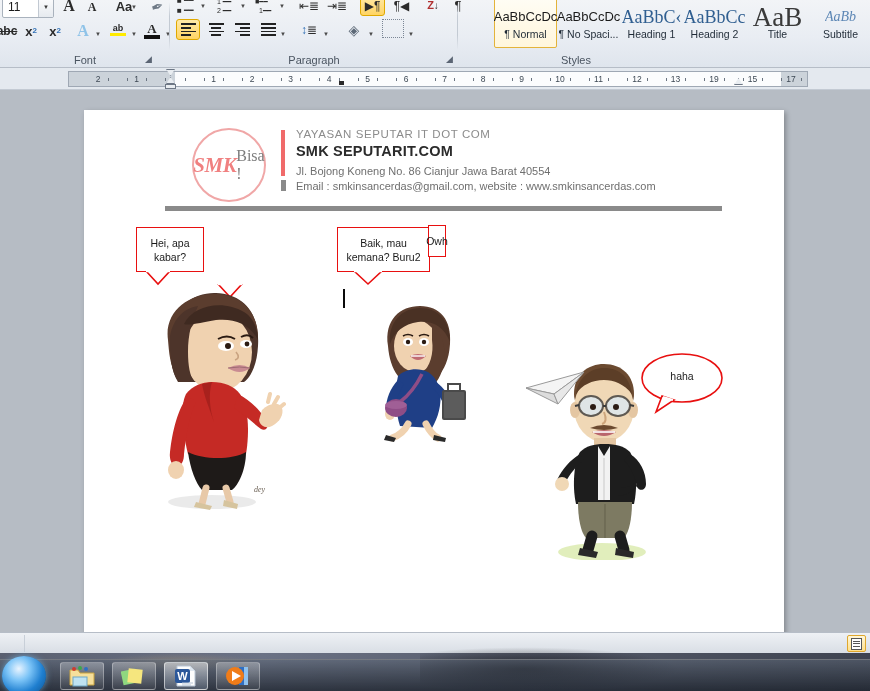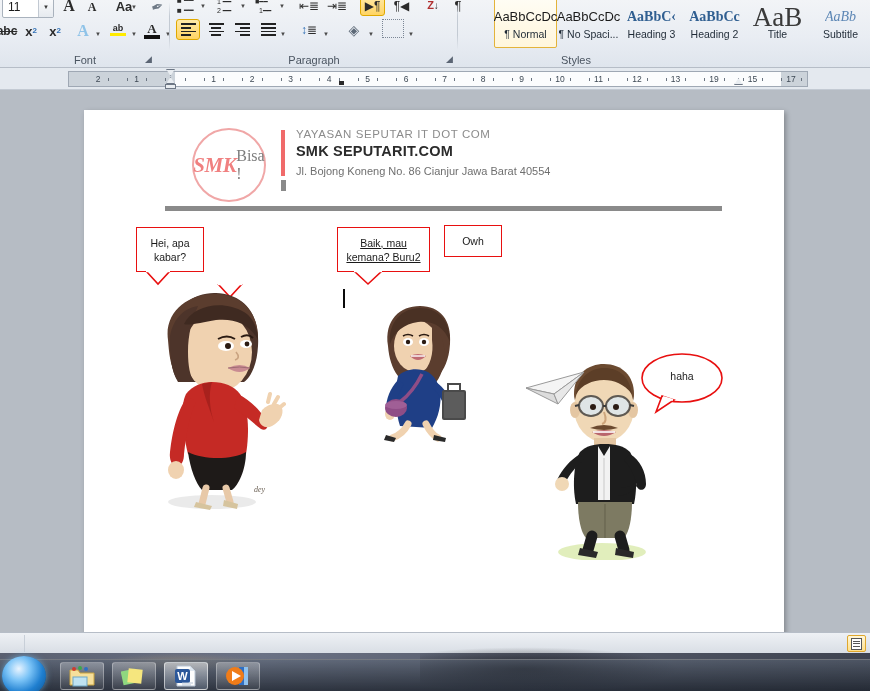--- a/index.html
+++ b/index.html
@@ -60,21 +60,21 @@
     display:flex; align-items:stretch;
   }
   .stl {
     width:63px; border:1px solid transparent; border-radius:2px;
     display:flex; flex-direction:column; align-items:center; justify-content:center;
     cursor:pointer; background:transparent;
   }
   .stl.active { border:1px solid #e3b33a; background:linear-gradient(#fffdf4,#fff6dc); }
   .stl .prev { font-size:13px; color:#1a1a1a; white-space:nowrap; overflow:hidden; height:20px; line-height:20px;}
   .stl .nm   { font-size:10.5px; color:#1f2a36; white-space:nowrap; overflow:hidden; margin-top:1px; }
-  .stl.h1 .prev, .stl.h2 .prev { color:#305f91; font-weight:bold; font-size:14px; font-family:"Liberation Serif",serif;}
+  .stl.h1 .prev, .stl.h2 .prev { color:#305f91; font-weight:normal; font-size:18px; font-family:"Liberation Serif",serif;}
   .stl.ti .prev { color:#3a3a3a; font-size:27px; font-family:"Liberation Serif",serif; }
   .stl.sub .prev { color:#5d87b5; font-size:14px; font-style:italic; font-family:"Liberation Serif",serif;}
 
   
   #rulerbar {
     position:absolute; left:0; top:68px; width:870px; height:22px;
     background:#e4e9ef; border-bottom:1px solid #c3cad3;
   }
   #ruler {
     position:absolute; left:68px; top:3px; width:740px; height:16px;
@@ -297,21 +297,21 @@
       <div class="stl active">
         <span class="prev">AaBbCcDc</span>
         <span class="nm">¶ Normal</span>
       </div>
       <div class="stl">
         <span class="prev">AaBbCcDc</span>
         <span class="nm">¶ No Spaci...</span>
       </div>
       <div class="stl h1">
         <span class="prev">AaBbC‹</span>
-        <span class="nm">Heading 3</span>
+        <span class="nm">Heading 1</span>
       </div>
       <div class="stl h2">
         <span class="prev">AaBbCc</span>
         <span class="nm">Heading 2</span>
       </div>
       <div class="stl ti">
         <span class="prev">AaB</span>
         <span class="nm">Title</span>
       </div>
       <div class="stl sub">
@@ -397,50 +397,51 @@
 
     <div id="logo">
       <span class="l1">SMK</span>
       <span class="l2">Bisa !</span>
     </div>
     <div id="redbar"></div>
     <div id="greybar"></div>
     <div class="hl" id="h-yay">YAYASAN SEPUTAR IT DOT COM</div>
     <div class="hl" id="h-smk">SMK SEPUTARIT.COM</div>
     <div class="hl" id="h-addr">Jl. Bojong Koneng No. 86 Cianjur Jawa Barat 40554</div>
+    <div class="hl" id="h-mail">Email : smkinsancerdas@gmail.com, website : www.smkinsancerdas.com</div>
     <div id="hrule"></div>
 
     <div class="bub" style="left:52px;top:117px;width:68px;height:45px;">
       <span>Hei, apa kabar?</span>
     </div>
     <div class="tail" style="left:60px;top:161px;width:30px;height:15px;">
       <svg width="30" height="15">
           <path d="M2,0 L14,13 L26,0" fill="none" stroke="#e81010" stroke-width="1.6"></path>
           <path d="M2,0 L26,0" stroke="#fff" stroke-width="2.4"></path>
         </svg>
     </div>
 
     <div class="tail" style="left:132px;top:174px;width:30px;height:15px;">
       <svg width="30" height="15">
           <path d="M2,0 L14,13 L26,0" fill="none" stroke="#e81010" stroke-width="1.6"></path>
           <path d="M2,0 L26,0" stroke="#fff" stroke-width="2.4"></path>
         </svg>
     </div>
 
-    <div class="bub" style="left:253px;top:117px;width:93px;height:45px;text-decoration:underline;">
+    <div class="bub" style="left:253px;top:117px;width:93px;height:45px;">
       <span>Baik, mau kemana? Buru2</span>
     </div>
     <div class="tail" style="left:268px;top:161px;width:34px;height:15px;">
       <svg width="34" height="15">
           <path d="M2,0 L16,13 L30,0" fill="none" stroke="#e81010" stroke-width="1.6"></path>
           <path d="M2,0 L30,0" stroke="#fff" stroke-width="2.4"></path>
         </svg>
     </div>
 
-    <div class="bub" style="left:360px;top:115px;width:58px;height:32px;">
+    <div class="bub" style="left:344px;top:115px;width:18px;height:32px;">
       <span>Owh</span>
     </div>
 
     <div class="char" style="left:556px;top:242px;width:84px;height:62px;">
       <svg width="84" height="62" viewBox="0 0 84 62">
         <ellipse cx="42" cy="26" rx="40" ry="24" fill="#fff" stroke="#e81010" stroke-width="1.6"></ellipse>
         <path d="M22,44 L16,60 L34,48 Z" fill="#fff" stroke="#e81010" stroke-width="1.6"></path>
         <path d="M23,45 L33,48" stroke="#fff" stroke-width="2.2"></path>
       </svg>
       <span style="position:absolute;left:0;top:18px;width:84px;text-align:center;font-size:10.5px;color:#1a1a1a;">haha</span>

